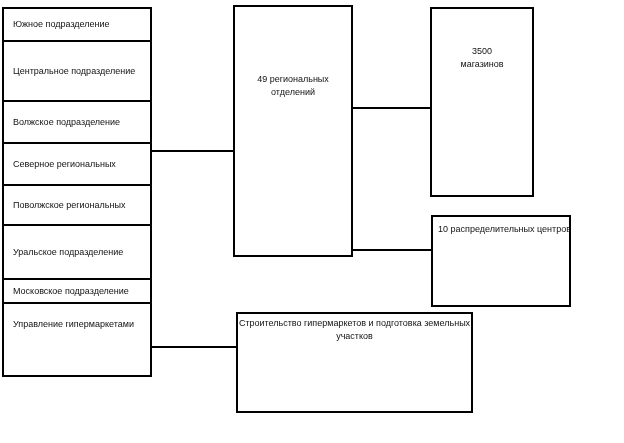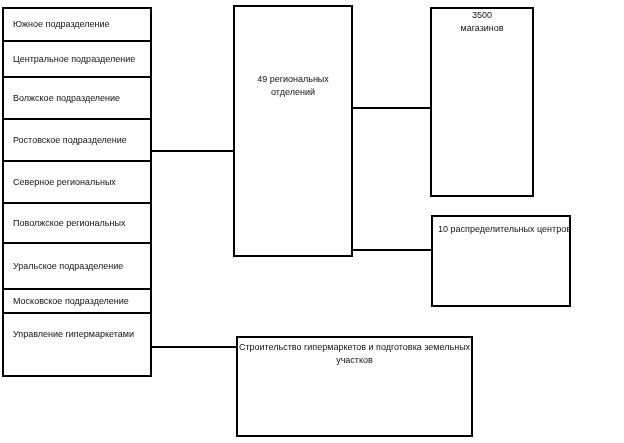--- a/index.html
+++ b/index.html
@@ -49,39 +49,39 @@
     text-align: center;
     padding-top: 66px;
   }
   
   .shops-box {
     left: 430px;
     top: 7px;
     width: 104px;
     height: 190px;
     text-align: center;
+    padding-top: 36px;
   }
   
   .dc-box {
     left: 431px;
     top: 215px;
     width: 140px;
     height: 92px;
     padding: 6px 2px 0 5px;
     white-space: nowrap;
   }
   
   .constr-box {
     left: 236px;
     top: 312px;
     width: 237px;
     height: 101px;
     text-align: center;
     padding-top: 3px;
-    margin-top: 24px;
   }
   .line-text { white-space: nowrap; }
   
   .connector {
     position: absolute;
     height: 2px;
     background: #000000;
   }
   .conn-left-center  { left: 152px; top: 150px; width: 81px; }
   .conn-left-constr  { left: 152px; top: 346px; width: 84px; }
@@ -90,36 +90,33 @@
 </style>
 </head>
 <body>
 
 <div class="canvas">
 
   <div class="box left-stack">
     <div class="left-row" style="height:33px">
       <span class="line-text">Южное подразделение</span>
     </div>
-    <div class="left-row" style="height:36px">
+    <div class="left-row" style="height:60px">
       <span class="line-text">Центральное подразделение</span>
     </div>
     <div class="left-row" style="height:42px">
       <span class="line-text">Волжское подразделение</span>
-    </div>
-    <div class="left-row" style="height:42px">
-      <span class="line-text">Ростовское  подразделение</span>
     </div>
     <div class="left-row" style="height:42px">
       <span class="line-text">Северное региональных</span>
     </div>
     <div class="left-row" style="height:40px">
       <span class="line-text">Поволжское региональных</span>
     </div>
-    <div class="left-row" style="height:46px">
+    <div class="left-row" style="height:54px">
       <span class="line-text">Уральское подразделение</span>
     </div>
     <div class="left-row" style="height:24px">
       <span class="line-text">Московское подразделение</span>
     </div>
     <div class="left-row" style="height:41px">
       <span class="line-text">Управление гипермаркетами</span>
     </div>
   </div>
 

